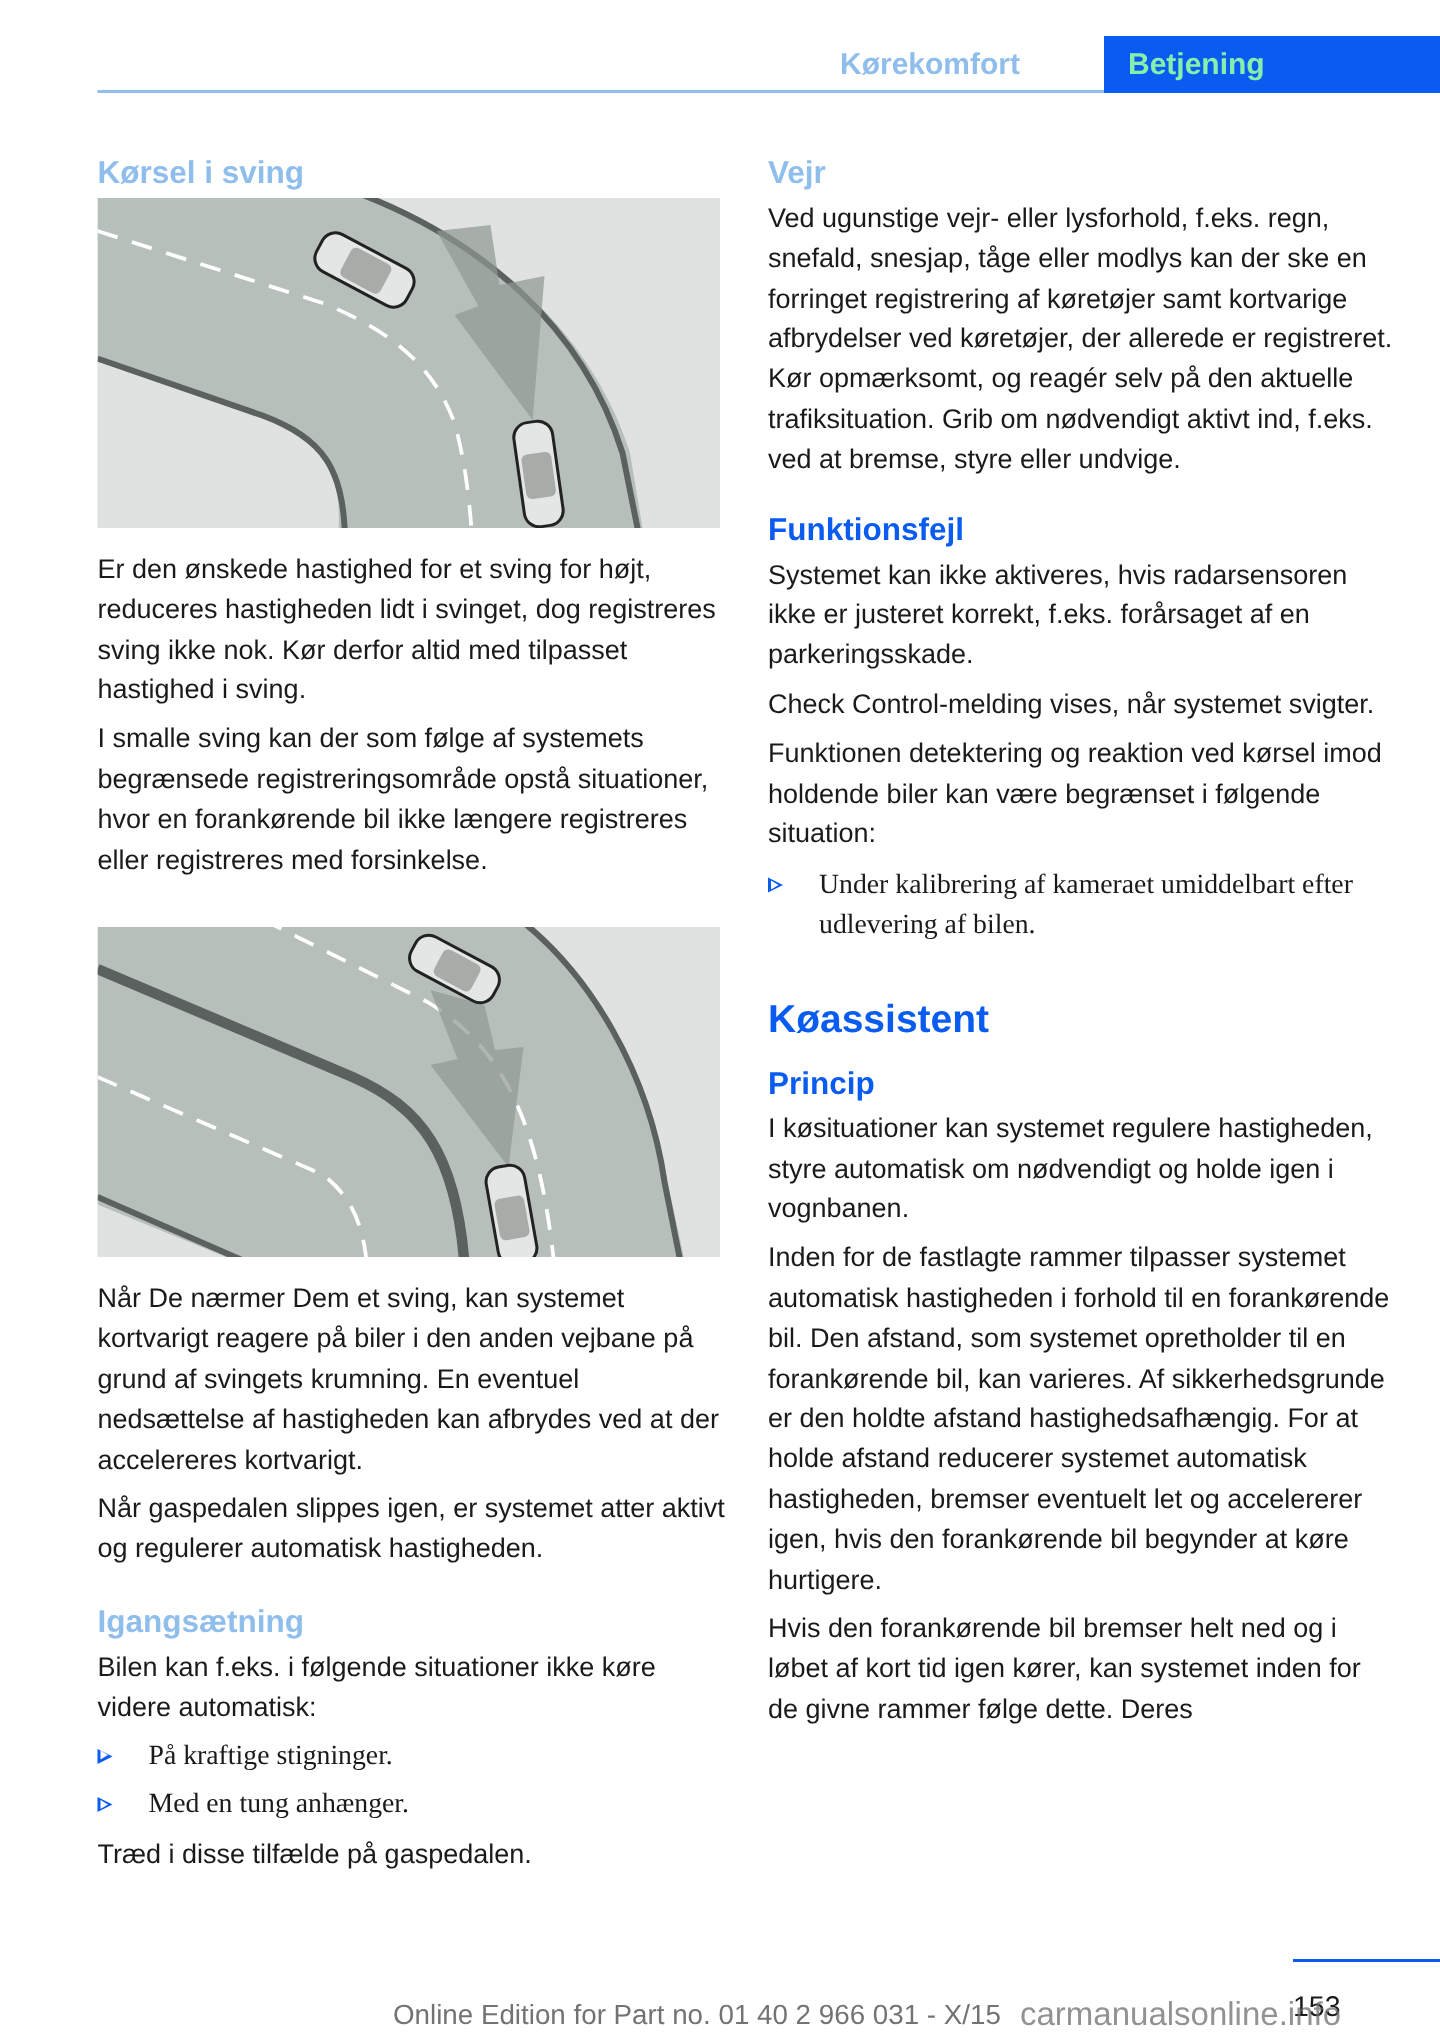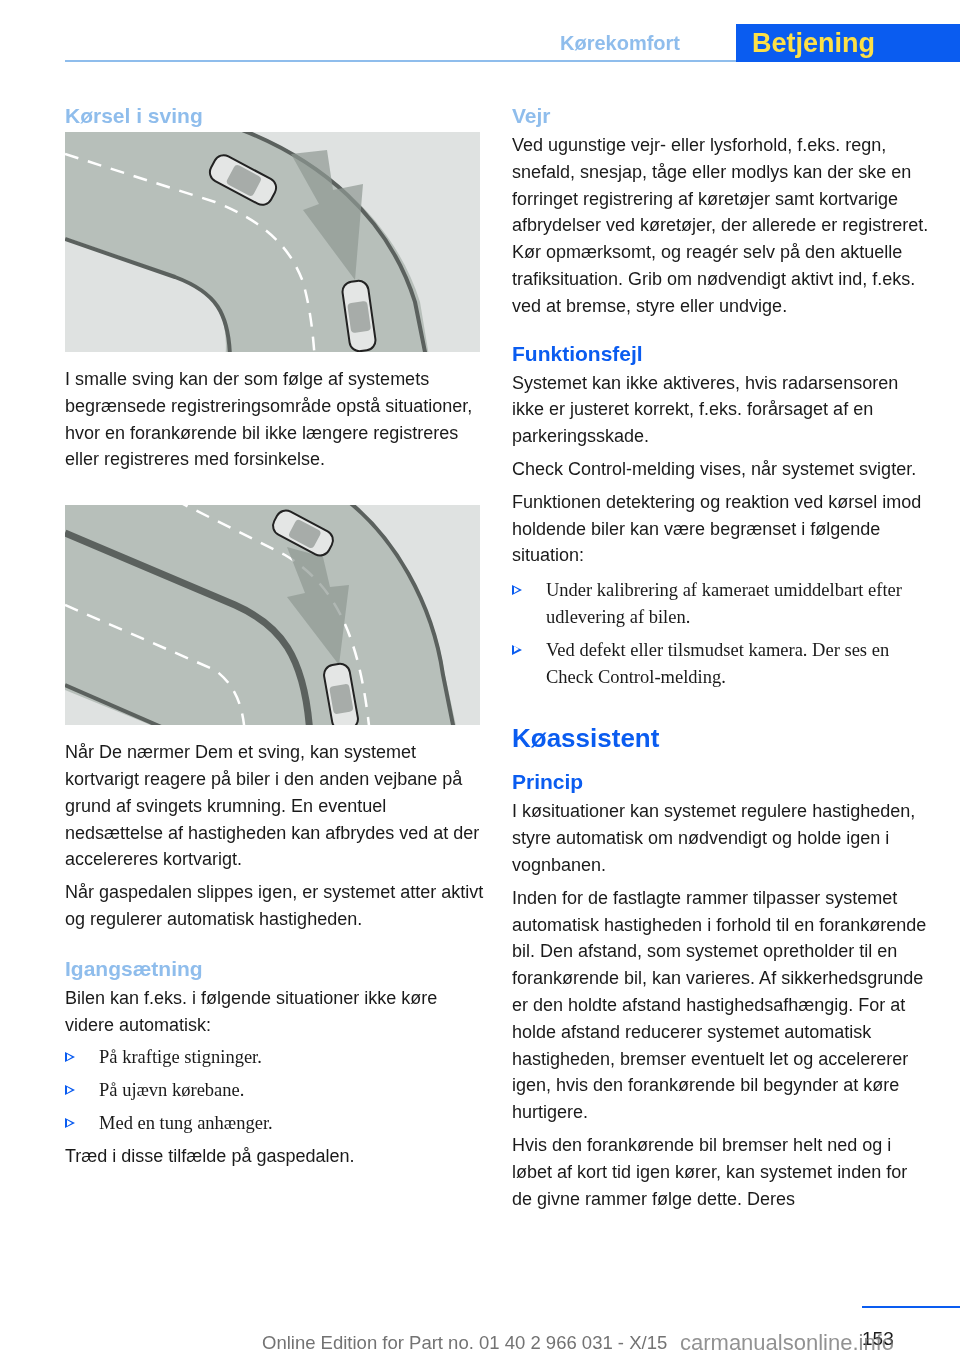--- a/index.html
+++ b/index.html
@@ -4,21 +4,21 @@
 <style>
   html, body { margin:0; padding:0; background:#ffffff; }
   body { width:960px; height:1362px; position:relative; overflow:hidden;
          font-family:"Liberation Sans", "DejaVu Sans", sans-serif; color:#1a1a1a; }
 
   
   .hdr-line { position:absolute; left:65px; top:60px; width:671px; height:2px; background:#8fbdec; }
   .hdr-tab-inactive { position:absolute; left:560px; top:24px; width:176px; height:36px;
          color:#8fbdec; font-weight:bold; font-size:20px; line-height:38px; text-align:left; padding-right:16px; box-sizing:border-box; }
   .hdr-tab-active { position:absolute; left:736px; top:24px; width:224px; height:38px; background:#0a5cf0;
-         color:#fde047; font-weight:bold; font-size:27px; line-height:38px; padding-left:16px; box-sizing:border-box; }
+         color:#86efac; font-weight:bold; font-size:20px; line-height:38px; padding-left:16px; box-sizing:border-box; }
 
   .col { position:absolute; top:100px; width:420px; }
   .col-left { left:65px; }
   .col-right { left:512px; width:420px; }
 
   h2.light { color:#8fbdec; font-size:21px; font-weight:bold; margin:0; line-height:32px; }
   h2.blue { color:#0a5cf0; font-size:21px; font-weight:bold; margin:0; line-height:32px; }
   h1.blue { color:#0a5cf0; font-size:26px; font-weight:bold; margin:0; line-height:40px; }
 
   p { margin:0 0 6px 0; font-size:18px; line-height:26.8px; }
@@ -60,20 +60,21 @@
         <rect x="-14" y="-11" width="30" height="22" rx="4" fill="#a7aca9"></rect>
       </g>
       <g transform="translate(294,184) rotate(-8)">
         <rect x="-13" y="-35" width="26" height="70" rx="10" fill="#e4e6e5" stroke="#222" stroke-width="2"></rect>
         <rect x="-10" y="-14" width="20" height="30" rx="4" fill="#a7aca9"></rect>
       </g>
     </svg>
   </div>
 
   <div style="height:14px"></div>
+  <p>Er den ønskede hastighed for et sving for højt, reduceres hastigheden lidt i svinget, dog registreres sving ikke nok. Kør derfor altid med tilpasset hastighed i sving.</p>
   <p>I smalle sving kan der som følge af systemets begrænsede registreringsområde opstå situationer, hvor en forankørende bil ikke længere registreres eller registreres med forsinkelse.</p>
 
   <div style="height:26px"></div>
   <div class="figure">
     <svg width="415" height="220" viewBox="0 0 415 220">
       <rect width="415" height="220" fill="#dfe2e1"></rect>
       <path d="M0,-10 L275,-10 C330,30 370,100 380,170 L393,230 L110,230 L0,185 Z" fill="#b7bfba"></path>
       <path d="M275,-10 C330,30 368,100 378,170 L390,230" fill="none" stroke="#5b615e" stroke-width="4"></path>
       <path d="M0,28 L170,100 C215,120 240,150 245,230" fill="none" stroke="#5b615e" stroke-width="7"></path>
       <path d="M0,180 L110,228" fill="none" stroke="#5b615e" stroke-width="4"></path>
@@ -93,38 +94,36 @@
 
   <div style="height:14px"></div>
   <p>Når De nærmer Dem et sving, kan systemet kortvarigt reagere på biler i den anden vejbane på grund af svingets krumning. En eventuel nedsættelse af hastigheden kan afbrydes ved at der accelereres kortvarigt.</p>
   <p>Når gaspedalen slippes igen, er systemet atter aktivt og regulerer automatisk hastigheden.</p>
 
   <div style="height:14px"></div>
   <h2 class="light">Igangsætning</h2>
   <p>Bilen kan f.eks. i følgende situationer ikke køre videre automatisk:</p>
   <ul class="tri">
     <li><span class="bullet"></span><span>På kraftige stigninger.</span></li>
-    <li><span class="bullet"></span><span>På ujævn kørebane.</span></li>
     <li><span class="bullet"></span><span>Med en tung anhænger.</span></li>
   </ul>
   <p>Træd i disse tilfælde på gaspedalen.</p>
 </div>
 
 <div class="col col-right">
   <h2 class="light">Vejr</h2>
   <p>Ved ugunstige vejr- eller lysforhold, f.eks. regn, snefald, snesjap, tåge eller modlys kan der ske en forringet registrering af køretøjer samt kortvarige afbrydelser ved køretøjer, der allerede er registreret. Kør opmærksomt, og reagér selv på den aktuelle trafiksituation. Grib om nødvendigt aktivt ind, f.eks. ved at bremse, styre eller undvige.</p>
 
   <div style="height:12px"></div>
   <h2 class="blue">Funktionsfejl</h2>
   <p>Systemet kan ikke aktiveres, hvis radarsensoren ikke er justeret korrekt, f.eks. forårsaget af en parkeringsskade.</p>
   <p>Check Control-melding vises, når systemet svigter.</p>
   <p>Funktionen detektering og reaktion ved kørsel imod holdende biler kan være begrænset i følgende situation:</p>
   <ul class="tri" style="margin-top:8px;">
     <li><span class="bullet"></span><span>Under kalibrering af kameraet umiddelbart efter udlevering af bilen.</span></li>
-    <li><span class="bullet"></span><span>Ved defekt eller tilsmudset kamera. Der ses en Check Control-melding.</span></li>
   </ul>
 
   <div style="height:22px"></div>
   <h1 class="blue">Køassistent</h1>
   <div style="height:8px"></div>
   <h2 class="blue">Princip</h2>
   <p>I køsituationer kan systemet regulere hastigheden, styre automatisk om nødvendigt og holde igen i vognbanen.</p>
   <p>Inden for de fastlagte rammer tilpasser systemet automatisk hastigheden i forhold til en forankørende bil. Den afstand, som systemet opretholder til en forankørende bil, kan varieres. Af sikkerhedsgrunde er den holdte afstand hastighedsafhængig. For at holde afstand reducerer systemet automatisk hastigheden, bremser eventuelt let og accelererer igen, hvis den forankørende bil begynder at køre hurtigere.</p>
   <p>Hvis den forankørende bil bremser helt ned og i løbet af kort tid igen kører, kan systemet inden for de givne rammer følge dette. Deres</p>
 </div>

